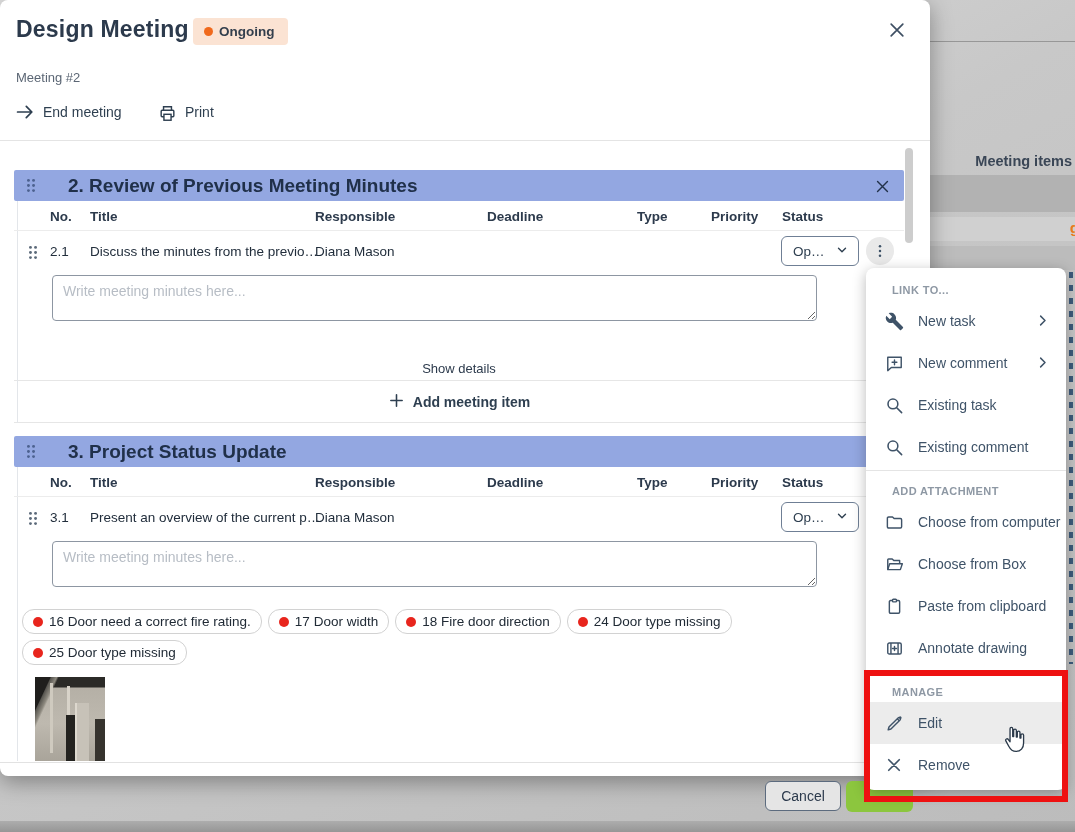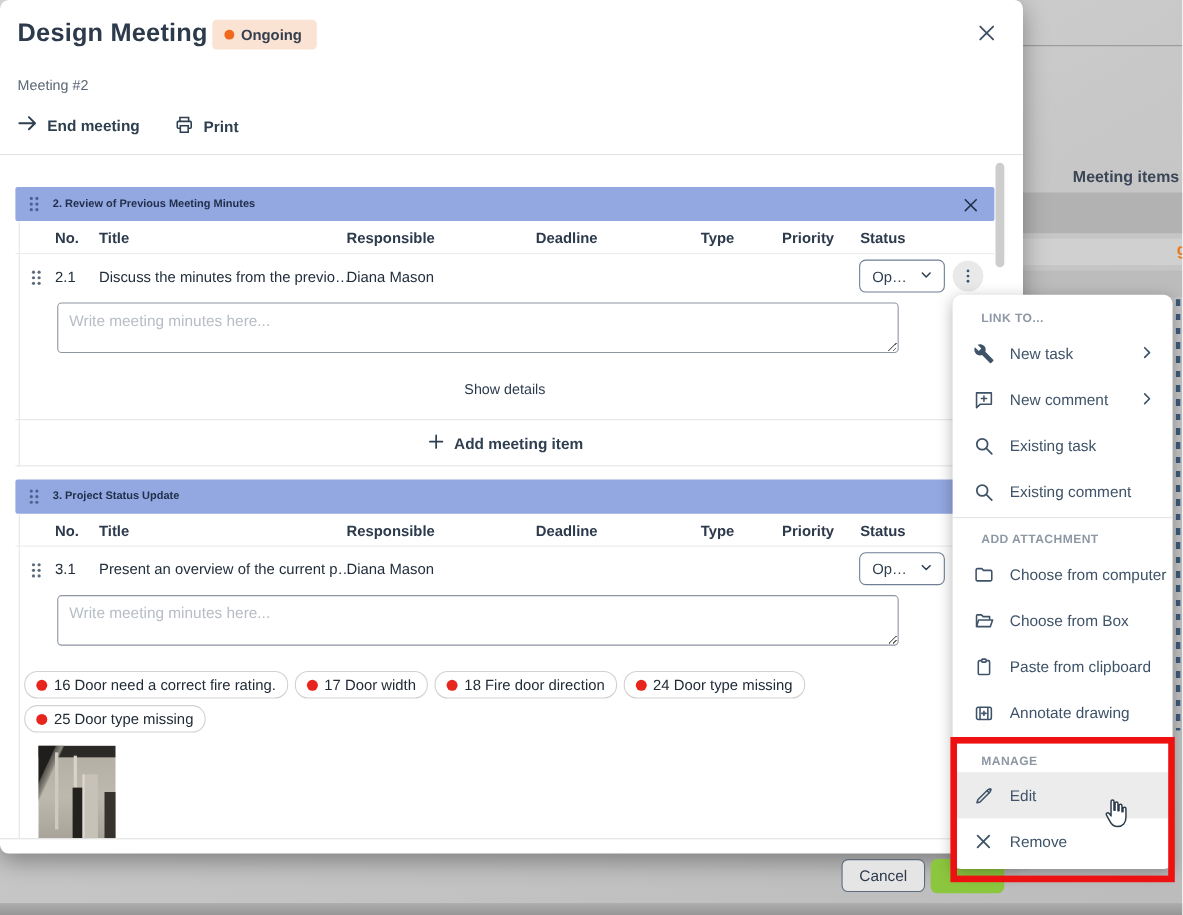--- a/index.html
+++ b/index.html
@@ -22,56 +22,56 @@
                    background:linear-gradient(180deg,#adadad,#969696); }
 
   
   .modal { position:absolute; left:0; top:0; width:930px; height:776px; background:#fff;
            border-radius:8px; box-shadow:0 6px 22px rgba(0,0,0,.35); }
   .modal-title { position:absolute; left:16px; top:16px; font-size:23px; font-weight:bold; color:#2c3a4c; letter-spacing:.2px; }
   .badge { position:absolute; left:193px; top:18px; height:27px; padding:0 14px 0 26px; background:#fbe3d3;
            border-radius:4px; display:flex; align-items:center; font-size:13.5px; font-weight:bold; color:#333f4d; }
   .badge-dot { position:absolute; left:11px; top:9px; width:9px; height:9px; border-radius:50%; background:#f0691c; }
   .modal-subtitle { position:absolute; left:16px; top:70px; font-size:13px; color:#5b6674; }
-  .hdr-action { position:absolute; top:104px; display:flex; align-items:center; gap:8px; cursor:pointer;
-                font-size:14px; font-weight:bold; color:#2e3f50; }
+  .hdr-action { position:absolute; top:104px; display:flex; gap:8px; cursor:pointer;
+                font-size:14px; font-weight:normal; color:#2e3f50; }
   .act-end { left:16px; } .act-print { left:158px; }
   .modal-close { position:absolute; left:882px; top:17px; width:30px; height:30px; display:flex;
                  align-items:center; justify-content:center; cursor:pointer; }
   .hdr-divider { position:absolute; left:0; top:140px; width:930px; height:1px; background:#e4e4e4; }
 
   
   .scroll-thumb { position:absolute; left:905px; top:148px; width:8px; height:95px; border-radius:4px; background:#cdcdcd; }
 
   
   .section { position:absolute; left:14px; width:890px; }
   .sec2 { top:170px; } .sec3 { top:436px; }
   .sec-header { position:relative; height:31px; background:#93a7e1; border-radius:2px;
                 display:flex; align-items:center; }
   .sec-drag { margin:0 10px 0 10px; display:flex; }
-  .sec-title { font-size:10px; font-weight:bold; color:#20304a; }
+  .sec-title { font-size:19px; font-weight:bold; color:#20304a;margin-left:20px; }
   .sec-close { position:absolute; right:10px; top:4px; width:24px; height:24px; display:flex; align-items:center; justify-content:center; cursor:pointer; }
   .thead { position:relative; height:30px; border-bottom:1px solid #ececec; }
   .thead span { position:absolute; top:8px; font-size:13.5px; font-weight:bold; color:#2c3a4c; }
   .c-no{left:36px;} .c-title{left:76px;} .c-resp{left:301px;} .c-dead{left:473px;}
   .c-type{left:623px;} .c-pri{left:697px;} .c-status{left:768px;}
   .trow { position:relative; height:42px; }
   .trow .cell { position:absolute; top:13px; font-size:13.5px; color:#222e3c; }
   .row-drag { position:absolute; left:12px; top:13px; }
   .status-dd { position:absolute; left:767px; top:5px; width:78px; height:30px; border:1px solid #6f7f95;
                border-radius:6px; background:#fff; display:flex; align-items:center; justify-content:space-between;
                padding:0 9px 0 11px; font-size:13.5px; color:#2e3f50; cursor:pointer; }
   .kebab-btn { position:absolute; left:852px; top:6px; width:28px; height:28px; border-radius:50%;
                background:#e9e9e9; display:flex; align-items:center; justify-content:center; cursor:pointer; }
   .minutes-wrap { position:relative; padding:2px 0 8px 38px; }
   .minutes { width:765px; height:46px; resize:both; border:1px solid #8d96a2; border-radius:4px;
              padding:7px 10px; font-family:"Liberation Sans",sans-serif; font-size:14px; color:#333; }
   .minutes::placeholder { color:#b7bdc5; }
   .show-details { height:48px; display:flex; align-items:flex-end; justify-content:center;
-                  padding-bottom:20px; border-bottom:1px solid #e6e6e6; font-size:13px; color:#2c3a4c; cursor:pointer; }
+                  padding-bottom:4px; border-bottom:1px solid #e6e6e6; font-size:13px; color:#2c3a4c; cursor:pointer; }
   .add-item { height:42px; display:flex; align-items:center; justify-content:center; gap:8px;
               border-bottom:1px solid #e6e6e6; font-size:14px; font-weight:bold; color:#2e3f50; cursor:pointer; }
   .sec-body-border { position:absolute; left:3px; top:31px; bottom:0; width:1px; background:#e3e6ea; }
 
   
   .tags { display:flex; flex-wrap:wrap; gap:6px; padding:10px 0 0 8px; width:780px; }
   .tag { display:inline-flex; align-items:center; gap:6px; height:25px; padding:0 10px;
          border:1px solid #d2d2d2; border-radius:12px; background:#fff; font-size:13.5px; color:#212b36; cursor:pointer; }
   .tag-dot { width:10px; height:10px; border-radius:50%; background:#e8251d; flex:none; }
 

